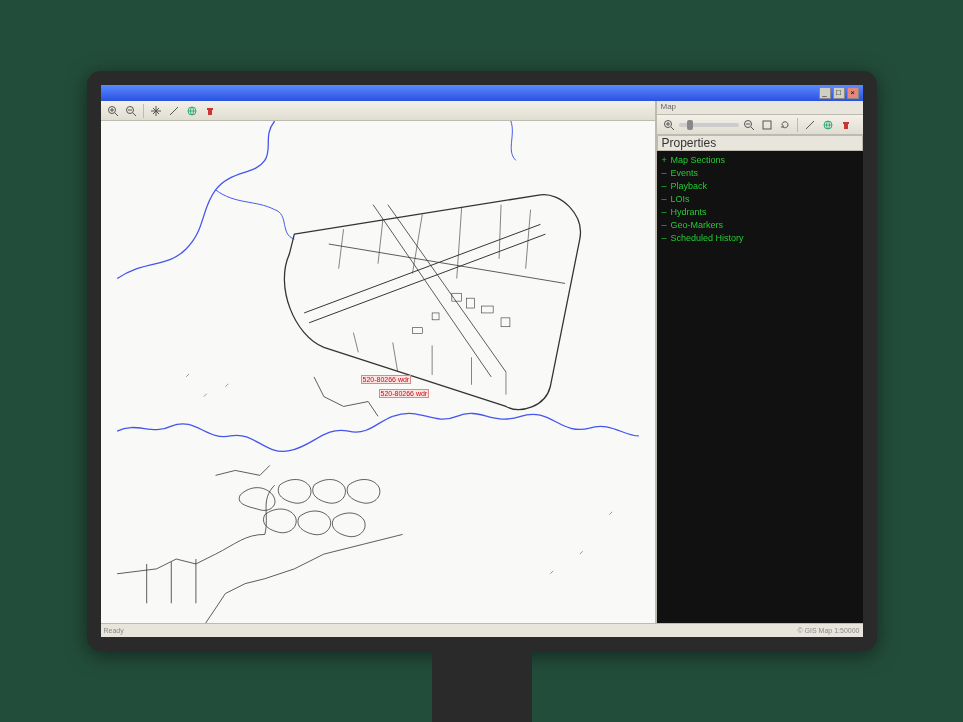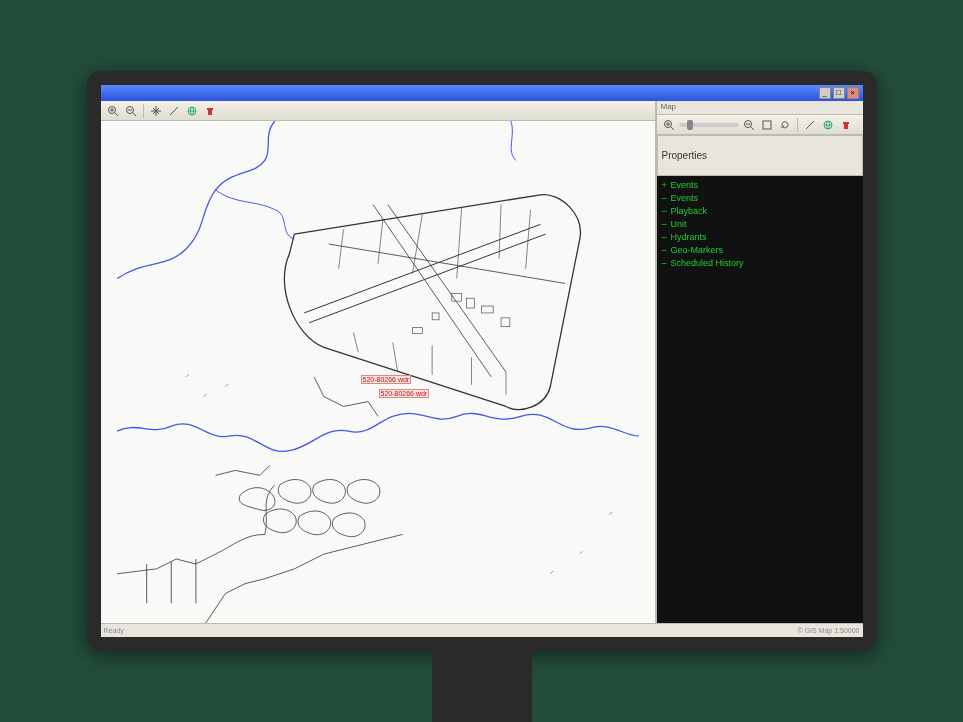--- a/index.html
+++ b/index.html
@@ -114,22 +114,22 @@
     background: #e8e6dc;
     border-bottom: 1px solid #bdbab0;
     font-size: 8px;
     padding: 1px 4px;
     color: #666;
   }
 
   .props-header {
     background: #e8e6dc;
     border: 1px solid #bdbab0;
-    font-size: 10px;
-    padding: 14px 4px;
+    font-size: 12px;
+    padding: 0 4px;
     color: #333;
   }
   .tree {
     flex: 1;
     background: #111;
     color: #22cc33;
     font-size: 9px;
     line-height: 13px;
     padding: 3px 5px;
     overflow: auto;
@@ -309,24 +309,24 @@
             </span>
           <span class="tb-btn">
               <svg width="12" height="12" viewBox="0 0 12 12">
                 <rect x="4" y="4" width="4" height="6" fill="#c33"></rect>
                 <rect x="3" y="3" width="6" height="2" fill="#c33"></rect>
               </svg>
             </span>
         </div>
         <div class="props-header">Properties</div>
         <div class="tree">
-          <div class="tree-item"><span class="sym">+</span><span>Events</span></div>
+          <div class="tree-item"><span class="sym">+</span><span>Map Sections</span></div>
           <div class="tree-item"><span class="sym">–</span><span>Events</span></div>
           <div class="tree-item"><span class="sym">–</span><span>Playback</span></div>
-          <div class="tree-item"><span class="sym">–</span><span>Unit</span></div>
+          <div class="tree-item"><span class="sym">–</span><span>LOIs</span></div>
           <div class="tree-item"><span class="sym">–</span><span>Hydrants</span></div>
           <div class="tree-item"><span class="sym">–</span><span>Geo-Markers</span></div>
           <div class="tree-item"><span class="sym">–</span><span>Scheduled History</span></div>
         </div>
       </div>
     </div>
 
     <div class="statusbar">
       <span>Ready</span>
       <span style="margin-left:auto">© GIS Map 1:50000</span>

